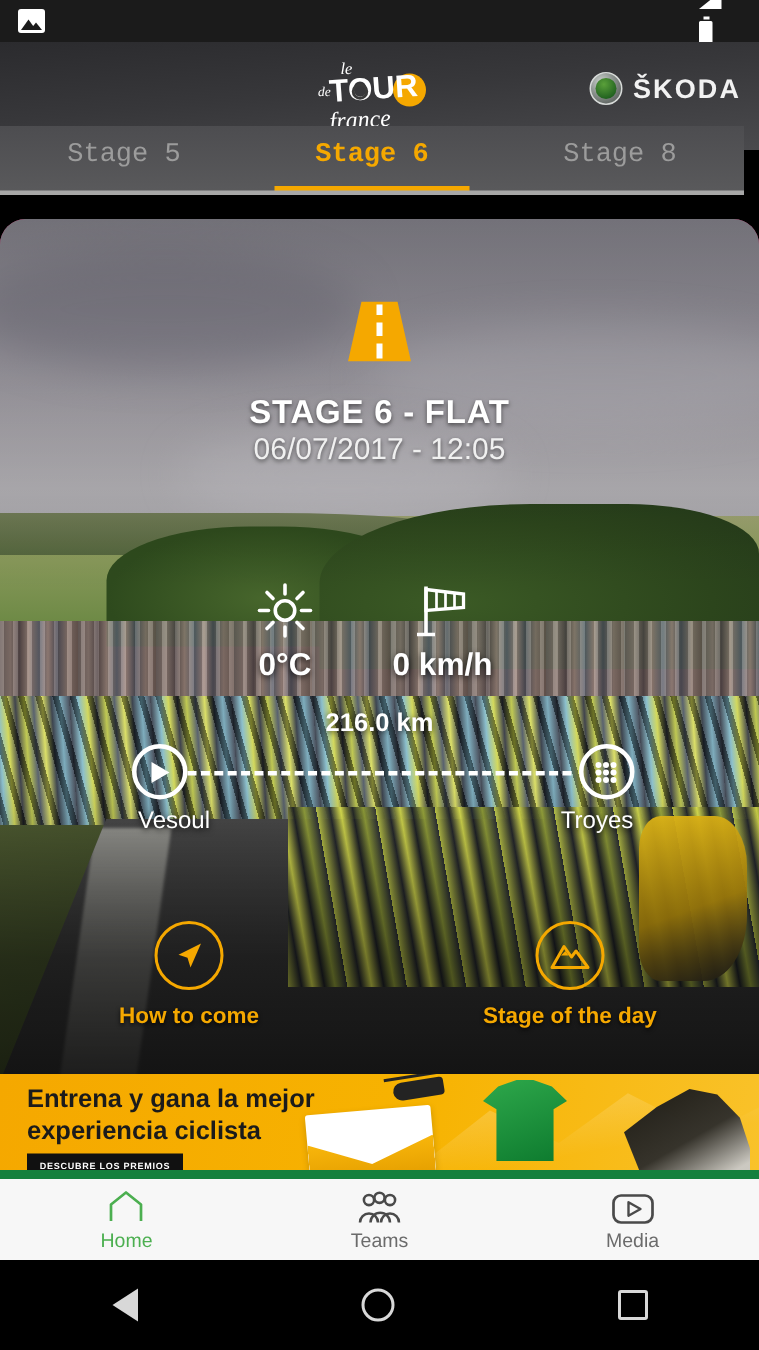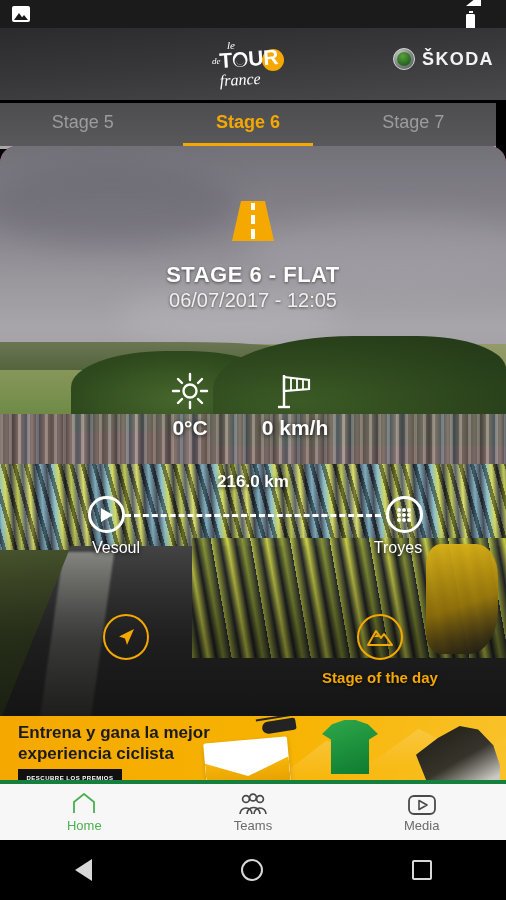--- a/index.html
+++ b/index.html
@@ -76,23 +76,23 @@
   .skoda-mark::after {
     content:""; position:absolute; inset:3px; border-radius:50%;
     background:radial-gradient(circle at 40% 30%,#5aa03a,#1d5d1e 80%);
   }
   .skoda-text {
     color:#f2f2f2; font-size:18px; font-weight:bold; letter-spacing:1.4px;
   }
 
   
   .tabs {
-    position:absolute; top:103px; left:0; width:496px; height:46px;
+    position:absolute; top:84px; left:0; width:496px; height:46px;
     background:linear-gradient(180deg,#4d4d50 0%,#5a5a5c 100%);
-    display:flex; align-items:flex-start;
+    display:flex; align-items:flex-start;font-family:Liberation Mono, monospace;
   }
   .tab {
     flex:1; text-align:center; padding-top:9px; position:relative; height:46px;
     font-size:18px; color:#9c9c9c;
   }
   .tab.active { color:#f5a800; font-weight:bold; }
   .tab.active::after {
     content:""; position:absolute; left:18px; right:18px; bottom:2px;
     height:4px; background:#f5a800;
   }
@@ -201,21 +201,21 @@
   .stage-title {
     position:absolute; left:0; top:116px; width:100%; text-align:center;
     color:#fff; font-size:22px; font-weight:bold; letter-spacing:.5px;
     text-shadow:0 1px 3px rgba(0,0,0,.55);
   }
   .stage-date {
     position:absolute; left:0; top:143px; width:100%; text-align:center;
     color:#f0f0f0; font-size:20px; text-shadow:0 1px 3px rgba(0,0,0,.55);
   }
 
-  .weather { position:absolute; left:0; top:224px; width:100%; height:80px; }
+  .weather { position:absolute; left:0; top:240px; width:100%; height:80px; }
   .w-block { position:absolute; text-align:center; color:#fff; }
   .w-temp { left:145px; width:90px; }
   .w-wind { left:245px; width:100px; }
   .w-value {
     font-size:21px; font-weight:bold; margin-top:4px;
     text-shadow:0 1px 4px rgba(0,0,0,.75);
   }
   .w-icon { height:42px; display:flex; align-items:center; justify-content:center; }
 
   .route { position:absolute; left:0; top:330px; width:100%; height:80px; }
@@ -300,21 +300,21 @@
   .ad-cyclist {
     position:absolute; right:6px; bottom:0; width:84px; height:60px;
     background:linear-gradient(150deg,#1e1e1e 30%,#2c2c2c 60%,#c9c9c9 95%);
     clip-path:polygon(12% 100%, 0 58%, 26% 30%, 52% 10%, 74% 16%, 92% 42%, 100% 76%, 100% 100%);
     opacity:.95;
   }
 
   
   .bottomnav {
     position:absolute; top:780px; left:0; width:506px; height:60px;
-    background:#f7f7f7; display:flex; border-top:4px solid #15803d;
+    background:#f7f7f7; display:flex; border-top:6px solid #15803d;
   }
   .nav-item {
     flex:1; display:flex; flex-direction:column; align-items:center; justify-content:center;
     gap:3px; color:#6b6b6b; font-size:13px;
   }
   .nav-item.active { color:#4caf50; }
   .nav-icon { height:24px; display:flex; align-items:flex-end; justify-content:center; }
 
   
   .androidnav {
@@ -367,21 +367,21 @@
     </svg>
     <div class="skoda">
       <div class="skoda-mark"></div>
       <div class="skoda-text">ŠKODA</div>
     </div>
   </div>
 
   <div class="tabs">
     <div class="tab">Stage 5</div>
     <div class="tab active">Stage 6</div>
-    <div class="tab">Stage 7</div>
+    <div class="tab">Stage 8</div>
   </div>
 
   <div class="hero">
     <div class="sky">
       <div class="cloud1"></div>
         <div class="cloud2"></div>
         <div class="cloud3"></div>
     </div>
     <div class="field"></div>
     <div class="hill"></div>
@@ -473,20 +473,21 @@
         </div>
       </div>
 
       <div class="actions">
         <div class="action action-how">
           <div class="action-circle">
             <svg width="24" height="24" viewBox="0 0 24 24">
               <path d="M20 4 L5 11.5 L11 13.5 L13 20 Z" fill="#f5a800"></path>
             </svg>
           </div>
+          <div class="action-label">How to come</div>
         </div>
         <div class="action action-stage">
           <div class="action-circle">
             <svg width="28" height="24" viewBox="0 0 28 24">
               <path d="M2 20 L10 6 L15 13 L18 9 L26 20 Z" fill="none" stroke="#f5a800" stroke-width="2" stroke-linejoin="round"></path>
               <path d="M8 12 L11 9 L13 12 Z" fill="#f5a800"></path>
             </svg>
           </div>
           <div class="action-label">Stage of the day</div>
         </div>

